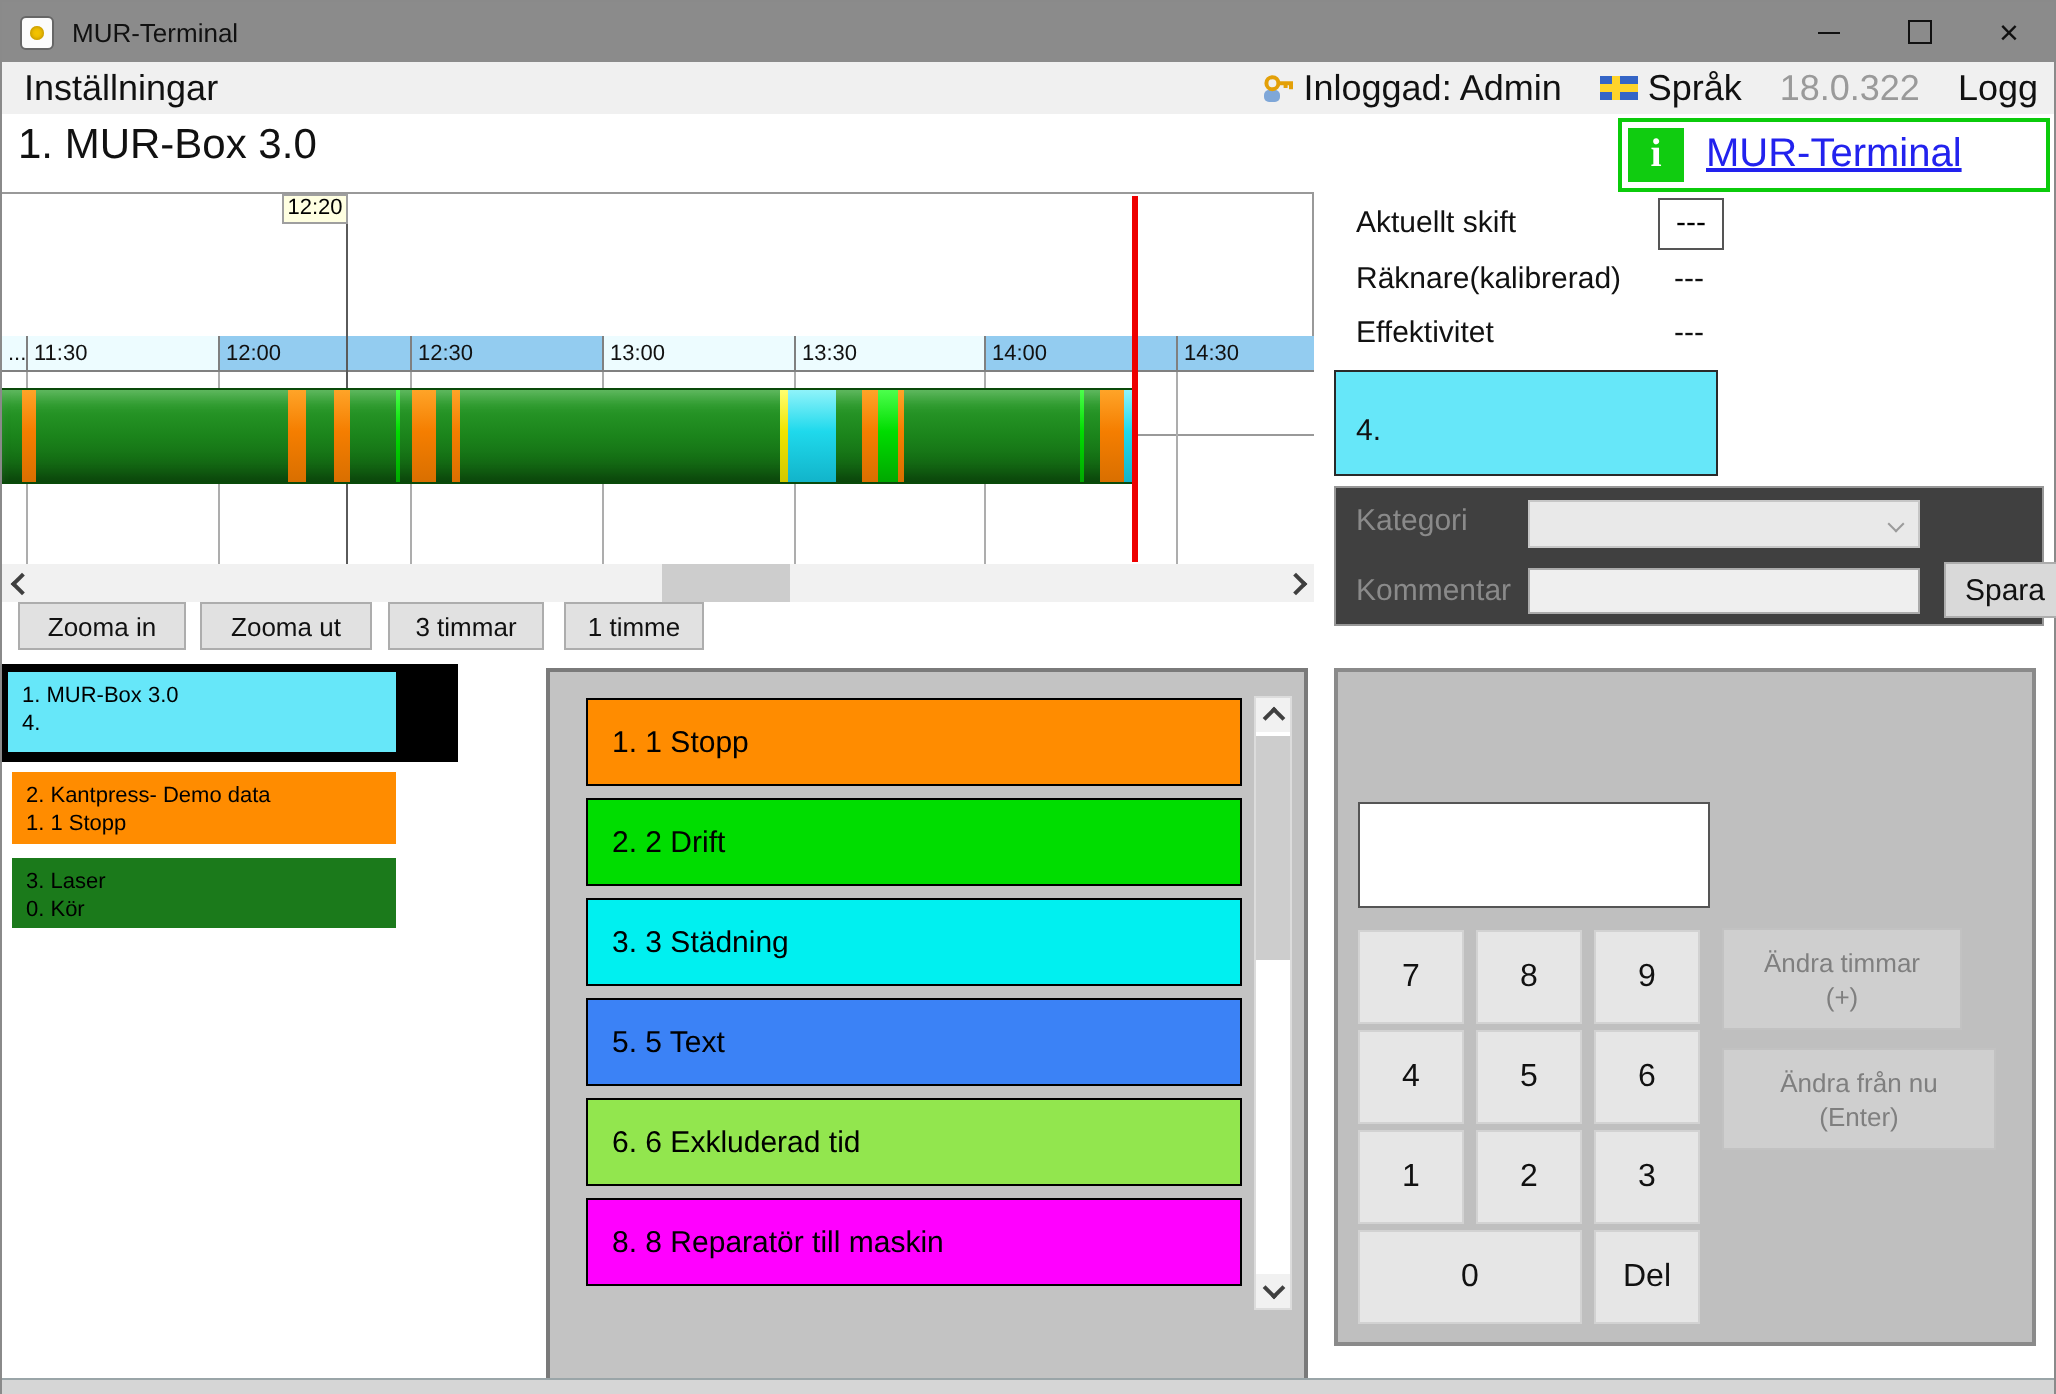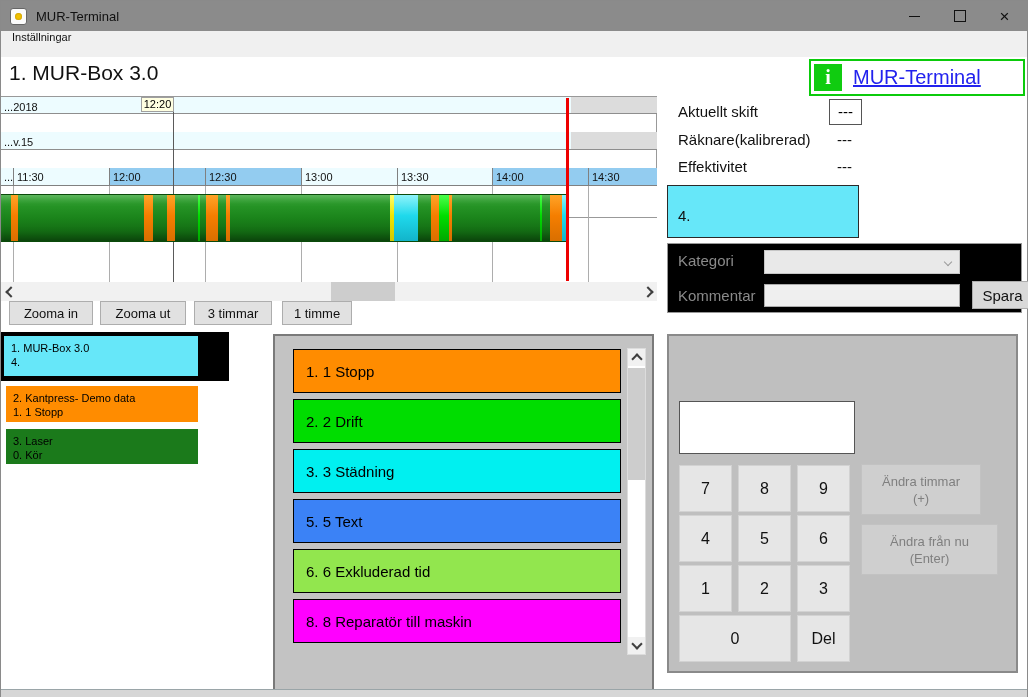--- a/index.html
+++ b/index.html
@@ -9,21 +9,21 @@
   .titlebar{position:absolute;left:0;top:0;width:100%;height:30px;background:#8B8B8B;display:flex;align-items:center;}
   .appicon{width:15px;height:15px;background:#FBFBFB;border:1px solid #666;border-radius:3px;margin-left:9px;position:relative;}
   .appicon:after{content:"";position:absolute;left:4px;top:4px;width:7px;height:7px;border-radius:50%;background:#F2C200;box-shadow:inset 0 0 2px #A97E00;}
   .titletext{font-size:13px;color:#111;margin-left:9px;}
   .wincontrols{position:absolute;right:0;top:0;height:30px;display:flex;}
   .winbtn{width:45px;height:30px;display:flex;align-items:center;justify-content:center;color:#111;}
   .minbar{width:11px;border-top:1.6px solid #111;display:inline-block;}
   .maxbox{width:10px;height:10px;border:1.4px solid #111;display:inline-block;}
   .closex{font-size:17px;line-height:1;}
   
-  .menubar{position:absolute;left:0;top:30px;width:100%;height:26px;background:#F0F0F0;display:flex;font-size:11px;color:#111;}
+  .menubar{position:absolute;left:0;top:30px;width:100%;height:26px;background:#F0F0F0;display:flex;align-items:center;font-size:18px;color:#111;}
   .menuleft{margin-left:11px;}
   .menuright{position:absolute;right:8px;top:0;height:26px;display:flex;align-items:center;gap:19px;}
   .menuitem{display:flex;align-items:center;gap:5px;}
   .version{color:#9A9A9A;}
   .flag{position:relative;width:19px;height:12px;background:#3565C6;display:inline-block;}
   .flag:before{content:"";position:absolute;left:6px;top:0;width:4px;height:12px;background:#FFD42A;}
   .flag:after{content:"";position:absolute;left:0;top:4px;width:19px;height:4px;background:#FFD42A;}
   
   .pagetitle{position:absolute;left:8px;top:60px;font-size:21px;color:#111;}
   .infobox{position:absolute;left:808px;top:58px;width:212px;height:33px;border:2px solid #0BCB0B;background:#fff;display:flex;align-items:center;}
@@ -64,21 +64,21 @@
   .chev.gray{border-color:#9B9B9B;width:5px;height:5px;border-width:1.5px;}
   
   .toolbtn{position:absolute;top:300px;height:24px;background:#E1E1E1;border:1px solid #ADADAD;box-sizing:border-box;font-size:13px;color:#111;display:flex;align-items:center;justify-content:center;}
   
   .stlabel{position:absolute;font-size:15px;color:#111;}
   .stvalue{position:absolute;font-size:15px;color:#111;}
   .shiftbox{position:absolute;left:828px;top:98px;width:33px;height:26px;border:1px solid #555;box-sizing:border-box;background:#fff;text-align:center;font-size:15px;line-height:24px;}
   .activitybox{position:absolute;left:666px;top:184px;width:192px;height:53px;background:#66E7F9;border:1px solid #2A2A2A;box-sizing:border-box;font-size:15px;color:#111;}
   .activitybox span{display:inline-block;padding:21px 0 0 10px;}
   
-  .formpanel{position:absolute;left:666px;top:242px;width:355px;height:70px;background:#000000;border:1px solid #979797;box-sizing:border-box;}
+  .formpanel{position:absolute;left:666px;top:242px;width:355px;height:70px;background:#404040;border:1px solid #979797;box-sizing:border-box;}
   .formlabel{position:absolute;font-size:15px;color:#8A8A8A;}
   .combo{position:absolute;left:96px;top:6px;width:196px;height:24px;background:#E9E9E9;border:1px solid #C6C6C6;box-sizing:border-box;}
   .combo .chev{position:absolute;right:8px;top:8px;}
   .textinput{position:absolute;left:96px;top:40px;width:196px;height:23px;background:#EFEFEF;border:1px solid #ABABAB;box-sizing:border-box;}
   .savebtn{position:absolute;left:304px;top:37px;width:61px;height:28px;background:#D9D9D9;border:1px solid #ADADAD;box-sizing:border-box;font-size:15px;color:#111;display:flex;align-items:center;justify-content:center;}
   
   .selwrap{position:absolute;left:0;top:331px;width:228px;height:49px;background:#000;}
   .machinetile{position:absolute;box-sizing:border-box;font-size:11px;color:#000;line-height:14px;padding:5px 0 0 7px;}
   
   .midpanel{position:absolute;left:272px;top:333px;width:381px;height:357px;background:#C3C3C3;border:2px solid #7A7A7A;box-sizing:border-box;}
@@ -112,20 +112,36 @@
           <span class="maxbox"></span>
         </div>
       <div class="winbtn">
           <span class="closex">×</span>
         </div>
     </div>
   </div>
 
   <div class="menubar">
     <span class="menuleft">Inställningar</span>
+    <div class="menuright">
+      <span class="menuitem">
+        <svg class="keyicon" viewBox="0 0 16 16">
+          <rect x="1" y="9" width="8" height="6" rx="2.5" fill="#7FA7D8"></rect>
+          <circle cx="5.2" cy="5.6" r="3" fill="none" stroke="#E3A008" stroke-width="2"></circle>
+          <path d="M8 5.6 L14.5 5.6 L14.5 8.6 M11.8 5.6 L11.8 8" stroke="#E3A008" stroke-width="2" fill="none"></path>
+        </svg>
+        <span>Inloggad: Admin</span>
+      </span>
+      <span class="menuitem">
+        <span class="flag"></span>
+        <span>Språk</span>
+      </span>
+      <span class="version">18.0.322</span>
+      <span>Logg</span>
+    </div>
   </div>
 
   <div class="pagetitle">1. MUR-Box 3.0</div>
   <div class="infobox">
     <span class="infoicon">i</span>
     <span class="infolink">MUR-Terminal</span>
   </div>
 
   <div class="timeline" id="timeline">
     <div class="chartarea"></div>
@@ -142,22 +158,20 @@
         <div class="seg seg-stadning" style="left: 393px; width: 24px;"></div>
         <div class="seg seg-stopp" style="left: 430px; width: 8px;"></div>
         <div class="seg seg-drift" style="left: 438px; width: 10px;"></div>
         <div class="seg seg-stopp" style="left: 448px; width: 3px;"></div>
         <div class="seg seg-drift" style="left: 539px; width: 2px;"></div>
         <div class="seg seg-stopp" style="left: 549px; width: 12px;"></div>
         <div class="seg seg-stadning" style="left: 561px; width: 6px;"></div>
       </div>
     <div class="nowline" id="nowline" style="left: 565px;"></div>
     <div class="tooltip">12:20</div>
-  <div class="tl-row" style="top: 0px; height: 17px;"><span>...2018</span></div>
-      <div class="tl-row" style="top: 35px; height: 18px;"><span>...v.15</span></div>
       <div class="tickcell first" style="left: 0px; width: 12px;"><span>...</span></div>
       <div class="tickcell" style="left: 12px; width: 96px;"><span>11:30</span></div>
       <div class="tickcell hl" style="left: 108px; width: 96px;"><span>12:00</span></div>
       <div class="tickcell hl" style="left: 204px; width: 112px;"><span>12:30</span></div>
       <div class="tickcell" style="left: 300px; width: 96px;"><span>13:00</span></div>
       <div class="tickcell" style="left: 396px; width: 95px;"><span>13:30</span></div>
       <div class="tickcell hl" style="left: 491px; width: 96px;"><span>14:00</span></div>
       <div class="tickcell hl" style="left: 587px; width: 69px;"><span>14:30</span></div>
       <div class="gridline" style="left: 12px;"></div>
       <div class="gridline" style="left: 108px;"></div>

